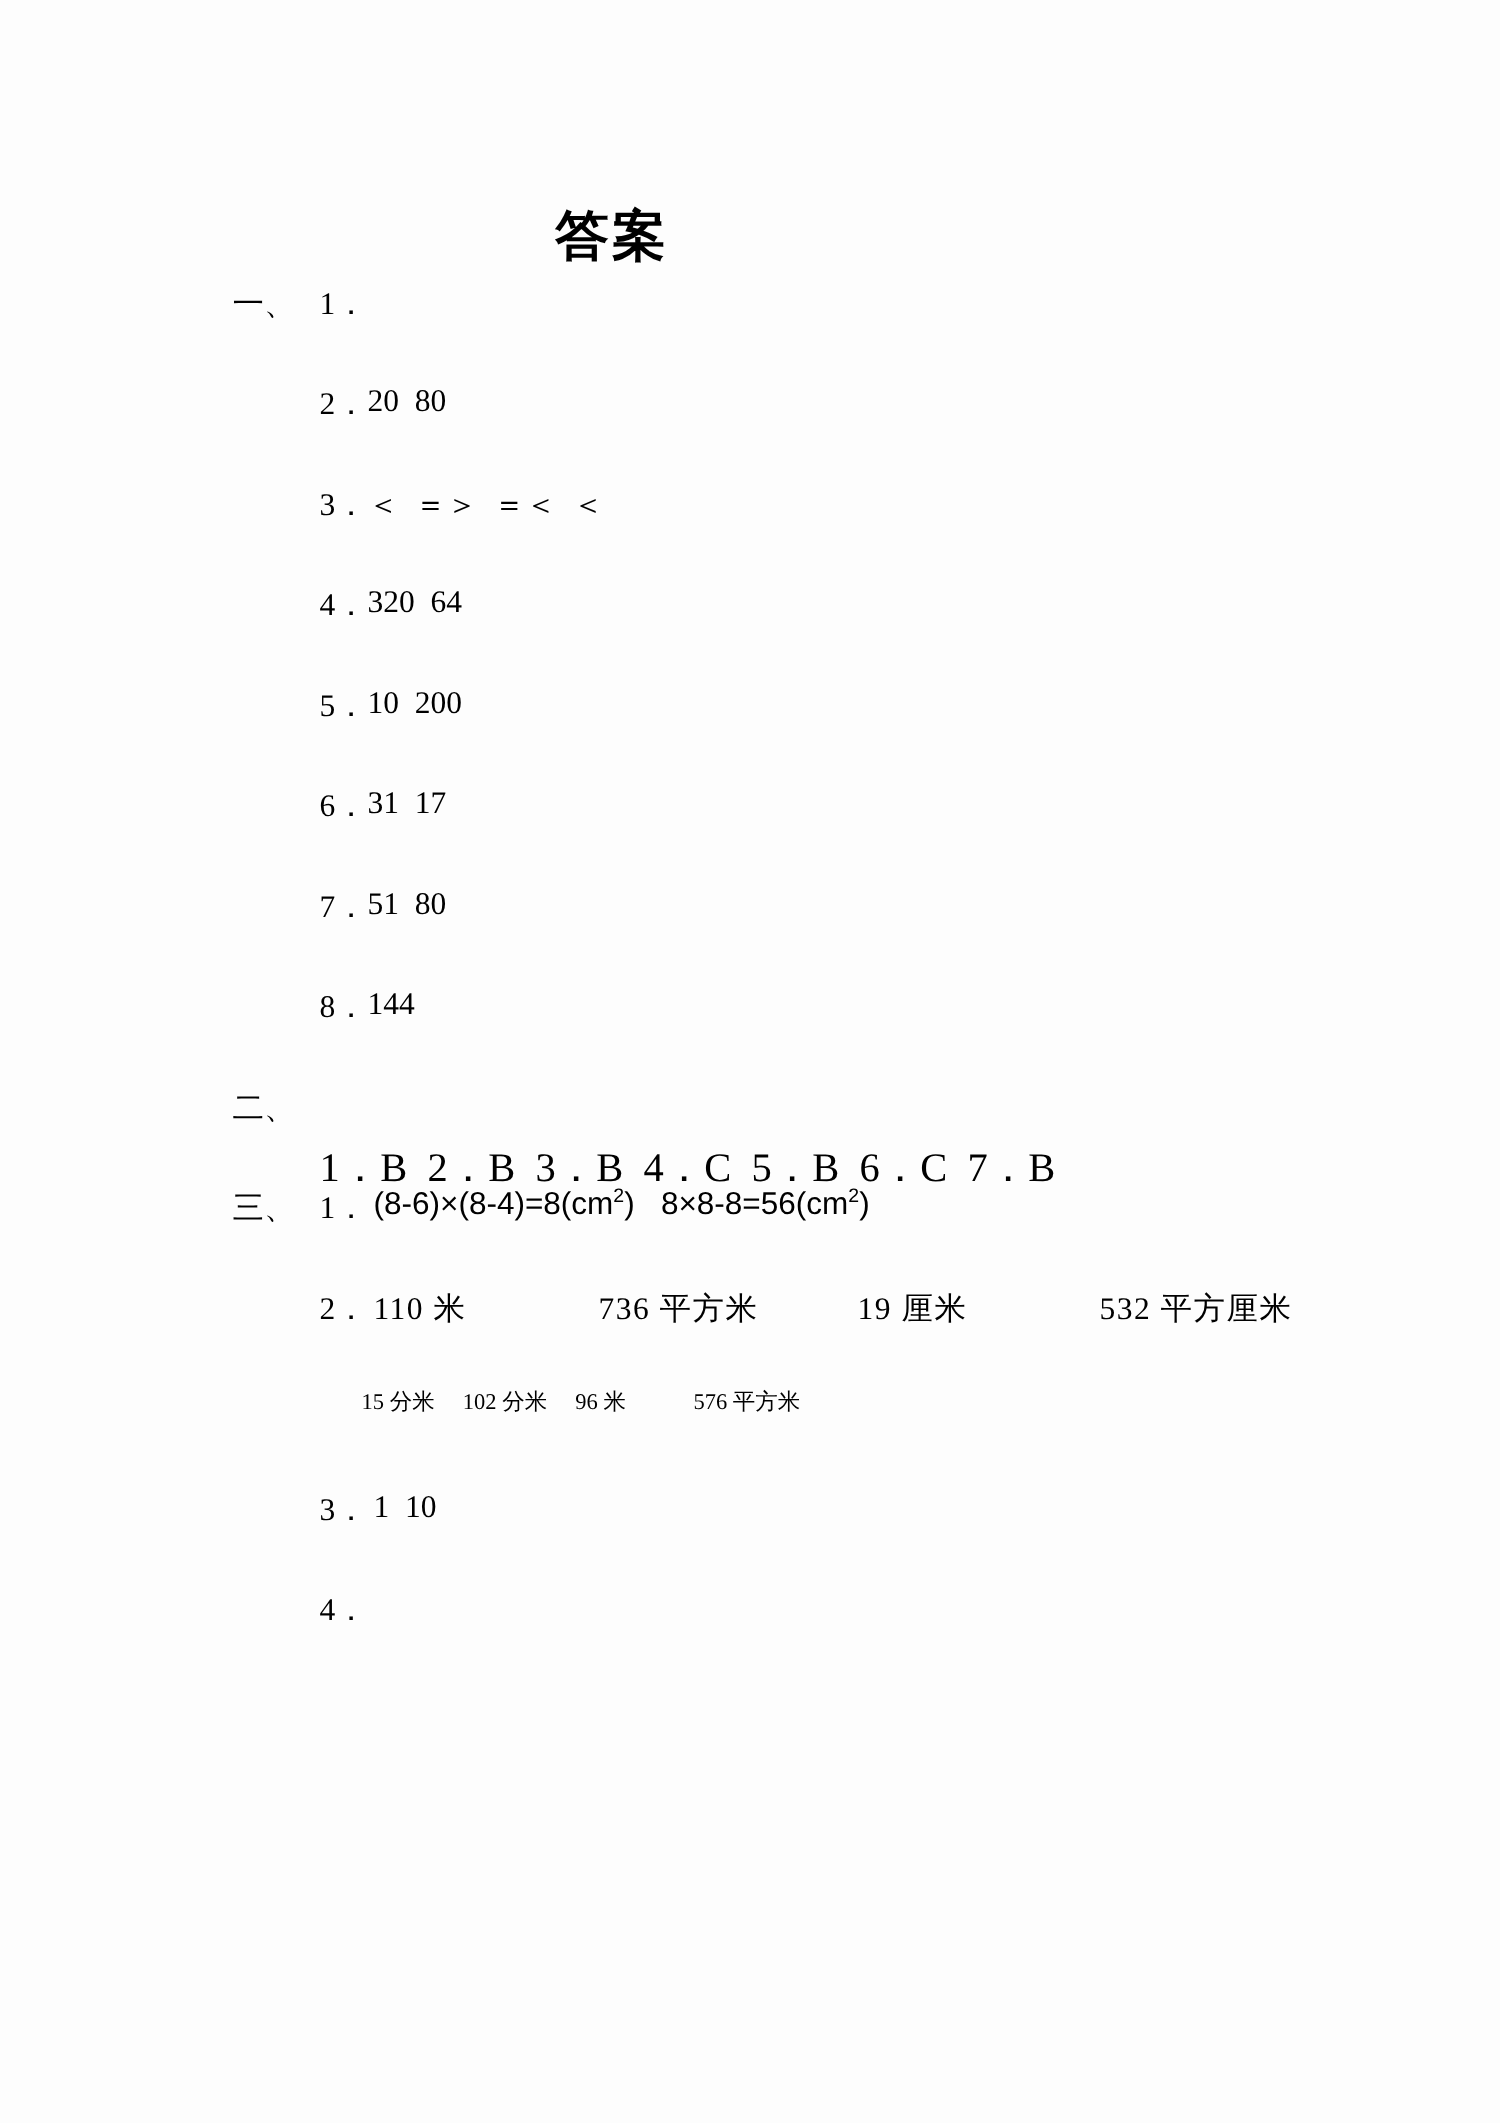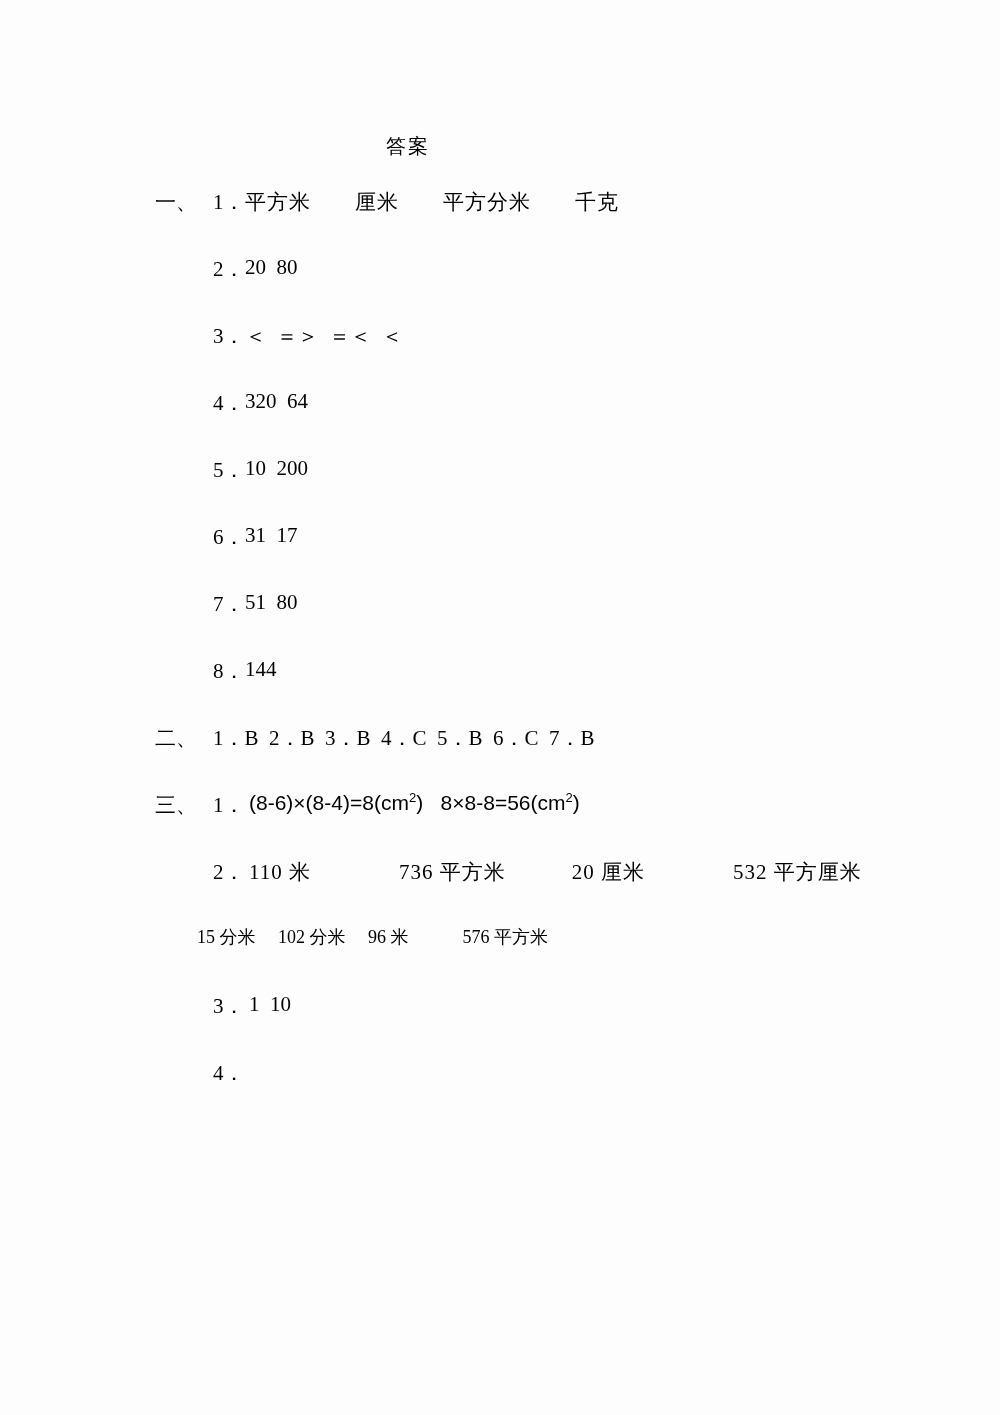--- a/index.html
+++ b/index.html
@@ -22,22 +22,22 @@
     width: 1000px;
     height: 1415px;
     background: #fdfdfd;
   }
   .title {
     position: absolute;
     left: 0;
     top: 133px;
     width: 816px;
     text-align: center;
-    font-size: 20px;
-    font-weight: normal;
+    font-size: 36px;
+    font-weight: bold;
     letter-spacing: 2px;
     font-family: "DejaVu Sans", "Liberation Sans", sans-serif;
   }
   .content {
     position: absolute;
     left: 155px;
     top: 188px;
     width: 800px;
   }
   .row {
@@ -65,26 +65,27 @@
     flex: 0 0 36px;
   }
   .item-body {
     font-size: 21px;
     white-space: pre;
   }
   .item-body.cjk {
     letter-spacing: 1px;
   }
   .choice-line {
-    font-size: 21px;
+    font-size: 27px;
     white-space: pre;
+    margin-top: 36px;
   }
   .indent-sub {
-    margin-left: 42px;
-    font-size: 18px;
+    margin-left: 86px;
+    font-size: 15px;
     white-space: pre;
   }
   sup {
     font-size: 0.62em;
     vertical-align: super;
     line-height: 0;
   }
   .ascii { font-family: Liberation Sans, sans-serif; }
 </style>
 </head>
@@ -92,21 +93,20 @@
 
 <div class="page">
 
   <div class="title">答案</div>
 
   <div class="content">
 
     <div class="row">
       <span class="sec-label">一、</span>
       <span class="item-num">1．</span>
-      <span class="item-body cjk">平方米　　厘米　　平方分米　　千克</span>
     </div>
 
     <div class="row">
       <span class="sec-label blank">一、</span>
       <span class="item-num">2．</span>
       <span class="item-body">20  80</span>
     </div>
 
     <div class="row">
       <span class="sec-label blank">一、</span>
@@ -151,21 +151,21 @@
 
     <div class="row">
       <span class="sec-label">三、</span>
       <span class="item-num wide">1．</span>
       <span class="item-body ascii"><span>(8-6)×(8-4)=8(cm</span><sup>2</sup><span>)   8×8-8=56(cm</span><sup>2</sup><span>)</span></span>
     </div>
 
     <div class="row">
       <span class="sec-label blank">三、</span>
       <span class="item-num wide">2．</span>
-      <span class="item-body cjk">110 米　　　　736 平方米　　　20 厘米　　　　532 平方厘米</span>
+      <span class="item-body cjk">110 米　　　　736 平方米　　　19 厘米　　　　532 平方厘米</span>
     </div>
 
     <div class="row">
       <span class="indent-sub cjk">15 分米　 102 分米　 96 米　　　576 平方米</span>
     </div>
 
 
     <div class="row">
       <span class="sec-label blank">三、</span>
       <span class="item-num wide">3．</span>

